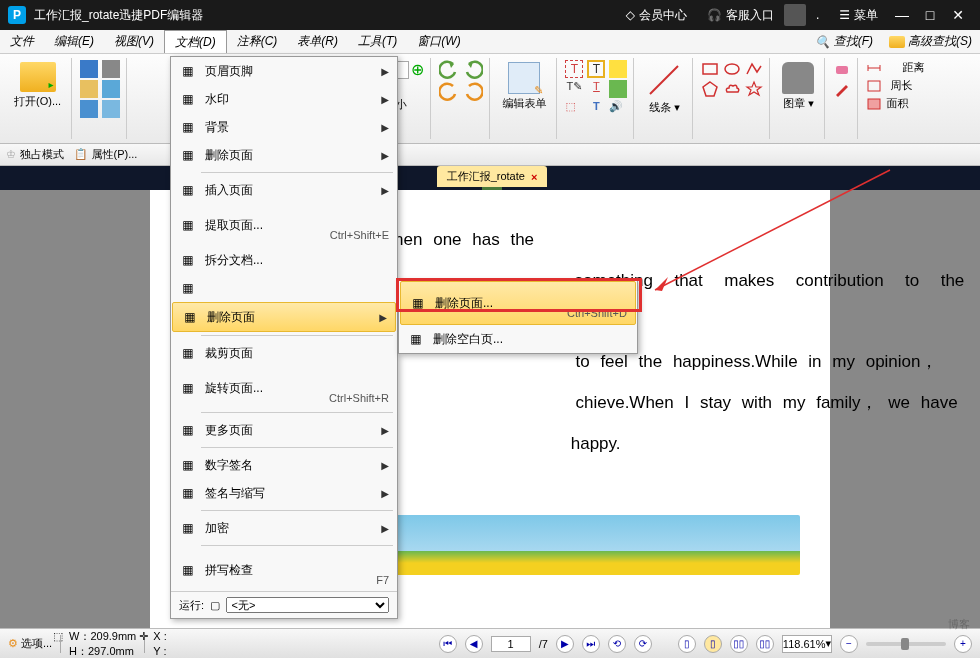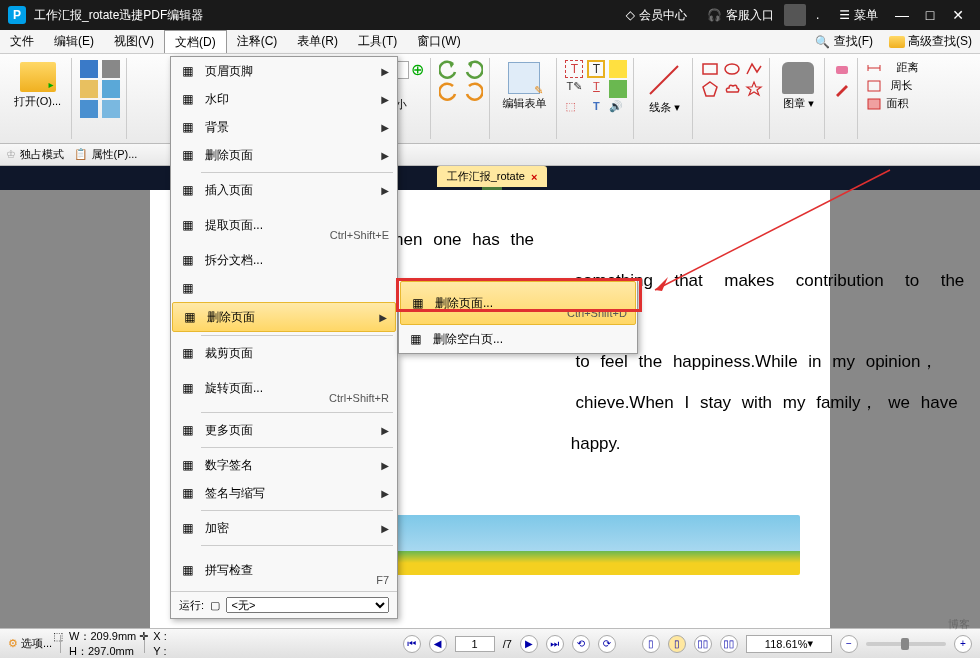--- a/index.html
+++ b/index.html
@@ -2,21 +2,21 @@
 <html><head>
 <meta charset="utf-8">
 <style>
 * { margin: 0; padding: 0; box-sizing: border-box; font-family: "Microsoft YaHei", sans-serif; }
 body { width: 980px; height: 660px; background: #fff; overflow: hidden; position: relative; }
 .titlebar { height: 30px; background: #1a1a1a; color: #fff; display: flex; align-items: center; padding: 0 8px; font-size: 12px; }
 .titlebar .logo { width: 18px; height: 18px; background: #00a0e9; border-radius: 3px; margin-right: 8px; display: flex; align-items: center; justify-content: center; font-weight: bold; }
 .titlebar .title { flex: 1; }
 .titlebar .tbtn { padding: 0 10px; cursor: pointer; display: flex; align-items: center; gap: 4px; }
 .titlebar .wbtn { width: 28px; text-align: center; cursor: pointer; font-size: 14px; }
-.menubar { height: 24px; background: #f5f5f5; border-bottom: 1px solid #ccc; display: flex; align-items: center; font-size: 12px; }
+.menubar { height: 24px; background: #f5f5f5; border-bottom: 1px solid #ccc; display: flex; align-items: center; font-size: 12px; font-style: italic; }
 .menubar .mitem { padding: 0 10px; height: 100%; display: flex; align-items: center; cursor: pointer; }
 .menubar .mitem.active { background: #fff; border: 1px solid #999; border-bottom: none; }
 .menubar .spacer { flex: 1; }
 .menubar .rbtn { padding: 0 8px; display: flex; align-items: center; gap: 3px; cursor: pointer; }
 .toolbar { height: 90px; background: linear-gradient(#fdfdfd, #eaeaea); border-bottom: 1px solid #bbb; display: flex; padding: 4px; gap: 2px; font-size: 11px; }
 .tgroup { display: flex; flex-direction: column; align-items: center; padding: 2px 6px; border-right: 1px solid #ccc; }
 .tgroup:last-child { border-right: none; }
 .tbig { display: flex; flex-direction: column; align-items: center; gap: 2px; cursor: pointer; padding: 2px 4px; }
 .tbig .ticon { width: 32px; height: 32px; }
 .tsmall { display: flex; flex-direction: column; gap: 2px; }
@@ -43,21 +43,21 @@
 .drun { display: flex; align-items: center; padding: 5px 8px; gap: 6px; font-size: 11px; border-top: 1px solid #ccc; }
 .drun select { font-size: 11px; flex: 1; }
 .submenu { position: absolute; top: 280px; left: 398px; width: 240px; background: #f8f8f8; border: 1px solid #999; box-shadow: 2px 2px 6px rgba(0,0,0,0.3); font-size: 12px; z-index: 11; }
 .redbox { position: absolute; top: 278px; left: 396px; width: 246px; height: 34px; border: 3px solid #e03030; z-index: 12; pointer-events: none; }
 .arrow-svg { position: absolute; top: 165px; left: 640px; z-index: 9; pointer-events: none; }
 .statusbar { height: 30px; background: linear-gradient(#f8f8f8, #e0e0e0); border-top: 1px solid #bbb; display: flex; align-items: center; padding: 0 8px; font-size: 11px; gap: 8px; }
 .statusbar .sitem { display: flex; align-items: center; gap: 3px; }
 .statusbar .sinput { width: 40px; height: 16px; border: 1px solid #aaa; background: #fff; text-align: center; font-size: 11px; }
 .statusbar .sbtn { width: 18px; height: 18px; border: 1px solid #aaa; border-radius: 9px; background: #fff; text-align: center; line-height: 16px; cursor: pointer; font-size: 10px; color: #00a; }
 .statusbar .sspacer { flex: 1; }
-.zoomcombo { display: flex; align-items: center; border: 1px solid #aaa; background: #fff; padding: 0 18px; height: 18px; }
+.zoomcombo { display: flex; align-items: center; border: 1px solid #aaa; background: #fff; padding: 0 0; height: 18px; }
 .slider { width: 80px; height: 4px; background: #ccc; position: relative; border-radius: 2px; }
 .slider .thumb { position: absolute; left: 35px; top: -4px; width: 8px; height: 12px; background: #888; border-radius: 2px; }
 .watermark { position: absolute; bottom: 28px; right: 10px; font-size: 11px; color: rgba(0,0,0,0.25); z-index: 20; }
 .foldericon { background: linear-gradient(#ffd866, #f0b020); border-radius: 2px; }
 svg { display: block; }
 </style>
 </head>
 <body>
 
 <div class="titlebar">
@@ -224,21 +224,21 @@
         </div>
     <div class="trow">
           <svg class="ticon-sm">
             <path d="M3 15 L13 5 L15 7 L5 17 Z" fill="#d03030"></path>
           </svg>
         </div>
   </div>
     </div>
   <div class="tgroup">
       <div style="display:flex;flex-direction:column;gap:3px;font-size:11px;">
-    <div style="display:flex;gap:14px;align-items:center;">
+    <div style="display:flex;gap:20px;align-items:center;">
           <svg width="16" height="14">
             <line x1="2" y1="7" x2="14" y2="7" stroke="#d03030"></line>
             <line x1="2" y1="4" x2="2" y2="10" stroke="#d03030"></line>
             <line x1="14" y1="4" x2="14" y2="10" stroke="#d03030"></line>
           </svg>
           <span>距离</span>
         </div>
     <div style="display:flex;gap:8px;align-items:center;">
           <svg width="16" height="14">
             <rect x="2" y="2" width="12" height="10" stroke="#d03030" fill="none"></rect>

